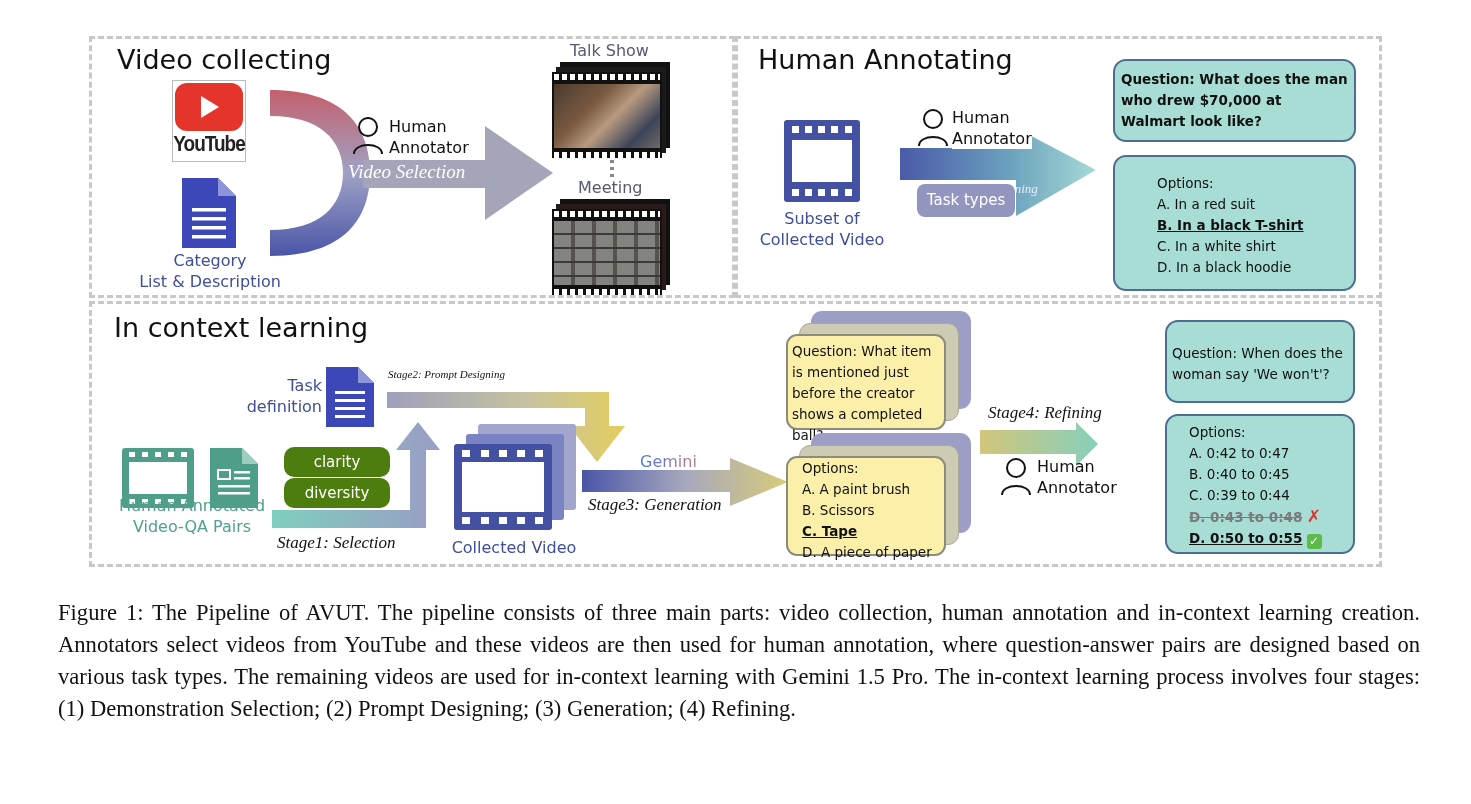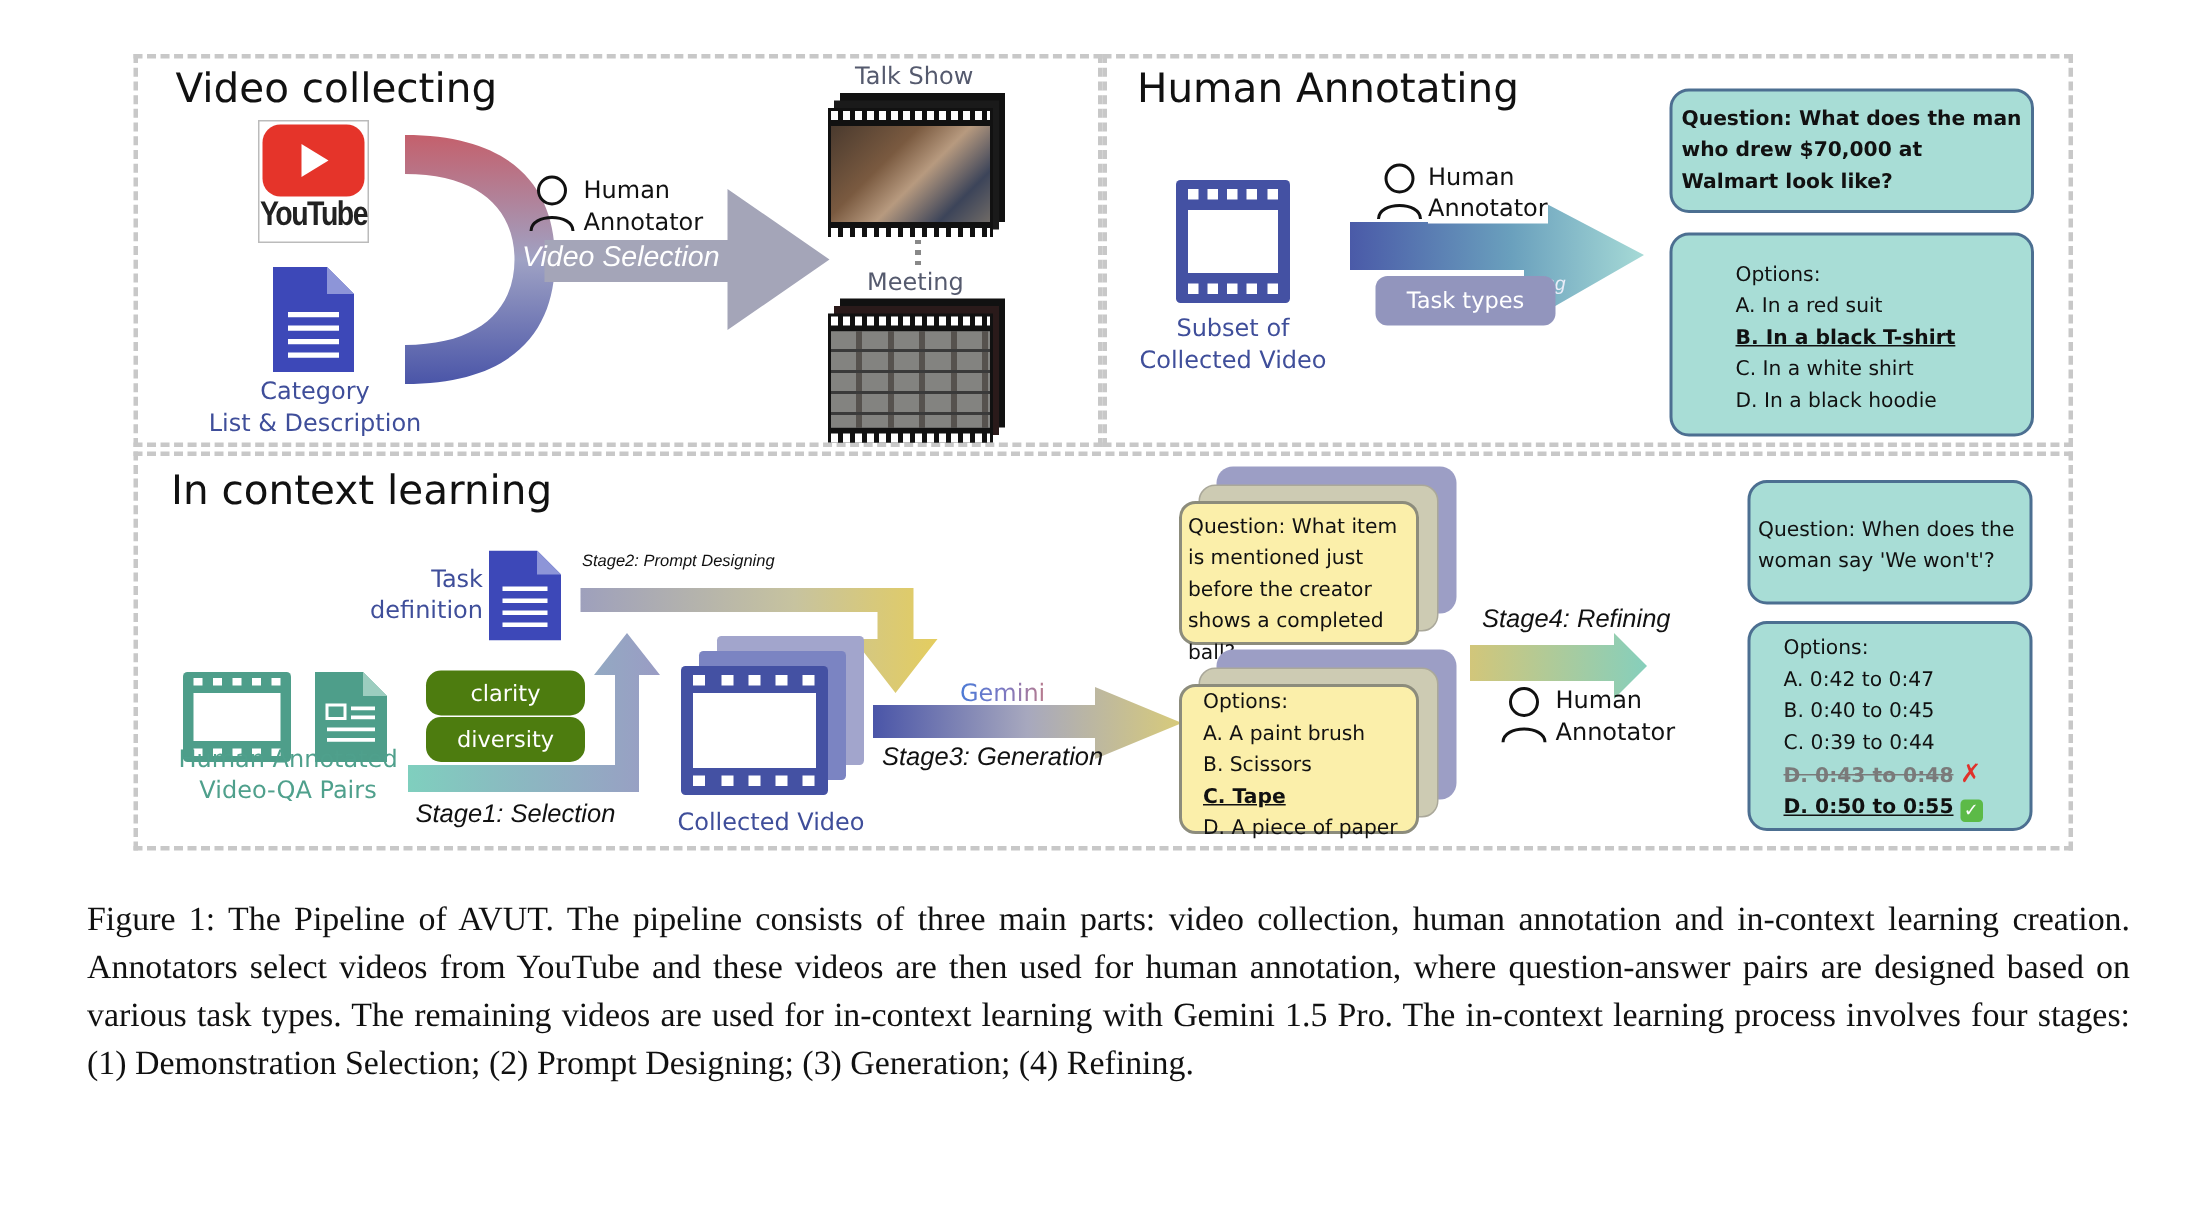--- a/index.html
+++ b/index.html
@@ -2,21 +2,21 @@
 <html><head>
 <meta charset="utf-8">
 <style>
   html, body { margin:0; padding:0; background:#ffffff; }
   body { width:1471px; height:804px; position:relative; overflow:hidden; font-family:"DejaVu Sans", sans-serif; }
   .abs { position:absolute; }
   .panel { position:absolute; border:3px dashed #c8c8c8; box-sizing:border-box; }
   .ptitle { position:absolute; font-family:"DejaVu Sans", sans-serif; font-size:27px; color:#111; white-space:nowrap; }
   .blue-label { color:#3f4e9a; font-size:16px; text-align:center; line-height:21px; white-space:nowrap; }
   .green-label { color:#4fa08c; font-size:16px; text-align:center; line-height:21px; white-space:nowrap; }
-  .serif-it { font-family:Liberation Sans, sans-serif; font-style:italic; white-space:nowrap; }
+  .serif-it { font-family:Liberation Serif, serif; font-style:italic; white-space:nowrap; }
   .anno { font-size:16px; line-height:21px; color:#111; white-space:nowrap; }
   .tealbox { position:absolute; background:#a8ddd6; border:2px solid #4c6f91; border-radius:13px; box-sizing:border-box; font-size:13.5px; line-height:21px; color:#111; }
   .yellowbox { position:absolute; background:#fbefaa; border:2px solid #8c8c7c; border-radius:11px; box-sizing:border-box; font-size:13.5px; line-height:21px; color:#111; }
   .card-back1 { position:absolute; background:#9c9ec5; border-radius:11px; }
   .card-back2 { position:absolute; background:#cdcbb3; border-radius:11px; border:1px solid #aaa89a; }
   .pill { position:absolute; background:#4d7c0f; color:#fff; border-radius:10px; font-size:15px; text-align:center; }
   .caption { position:absolute; left:58px; top:597px; width:1362px; font-family:"Liberation Serif", serif; font-size:22.6px; line-height:32px; color:#111; text-align:justify; }
   .u { text-decoration:underline; font-weight:bold; }
   .strike { text-decoration:line-through; color:#7a7a7a; font-weight:bold; }
   .opt { white-space:nowrap; }
@@ -127,21 +127,21 @@
 </svg>
 <svg class="abs" style="left:917px; top:108px;" width="32" height="38" viewBox="0 0 32 38">
   <circle cx="16" cy="11" r="9" fill="none" stroke="#111" stroke-width="2"></circle>
   <path d="M2 38 C2 26, 30 26, 30 38" fill="none" stroke="#111" stroke-width="2"></path>
 </svg>
 <div class="abs anno" style="left:952px; top:107px; background:#fff;">
   <div>Human</div>
   <div>Annotator</div>
 </div>
 <div class="abs serif-it" style="left:964px; top:153px; font-size:13px; color:#e9ecf8;margin-top:28px;">QA Designing</div>
-<div class="abs" style="left:917px; top:184px; width:120px; height:33px; background:#9295bd; border-radius:8px; color:#fff; font-size:15px; text-align:center; line-height:33px;">
+<div class="abs" style="left:917px; top:184px; width:98px; height:33px; background:#9295bd; border-radius:8px; color:#fff; font-size:15px; text-align:center; line-height:33px;">
   <span>Task types</span>
 </div>
 
 <div class="tealbox" style="left:1113px; top:59px; width:243px; height:83px; padding:8px 6px;font-weight:bold;">
   <div>Question: What does the man who drew $70,000 at Walmart look like?</div>
 </div>
 <div class="tealbox" style="left:1113px; top:155px; width:243px; height:136px; padding:16px 6px 0 42px;">
   <div>Options:</div>
   <div class="opt">A. In a red suit</div>
   <div class="opt u">B. In a black T-shirt</div>

